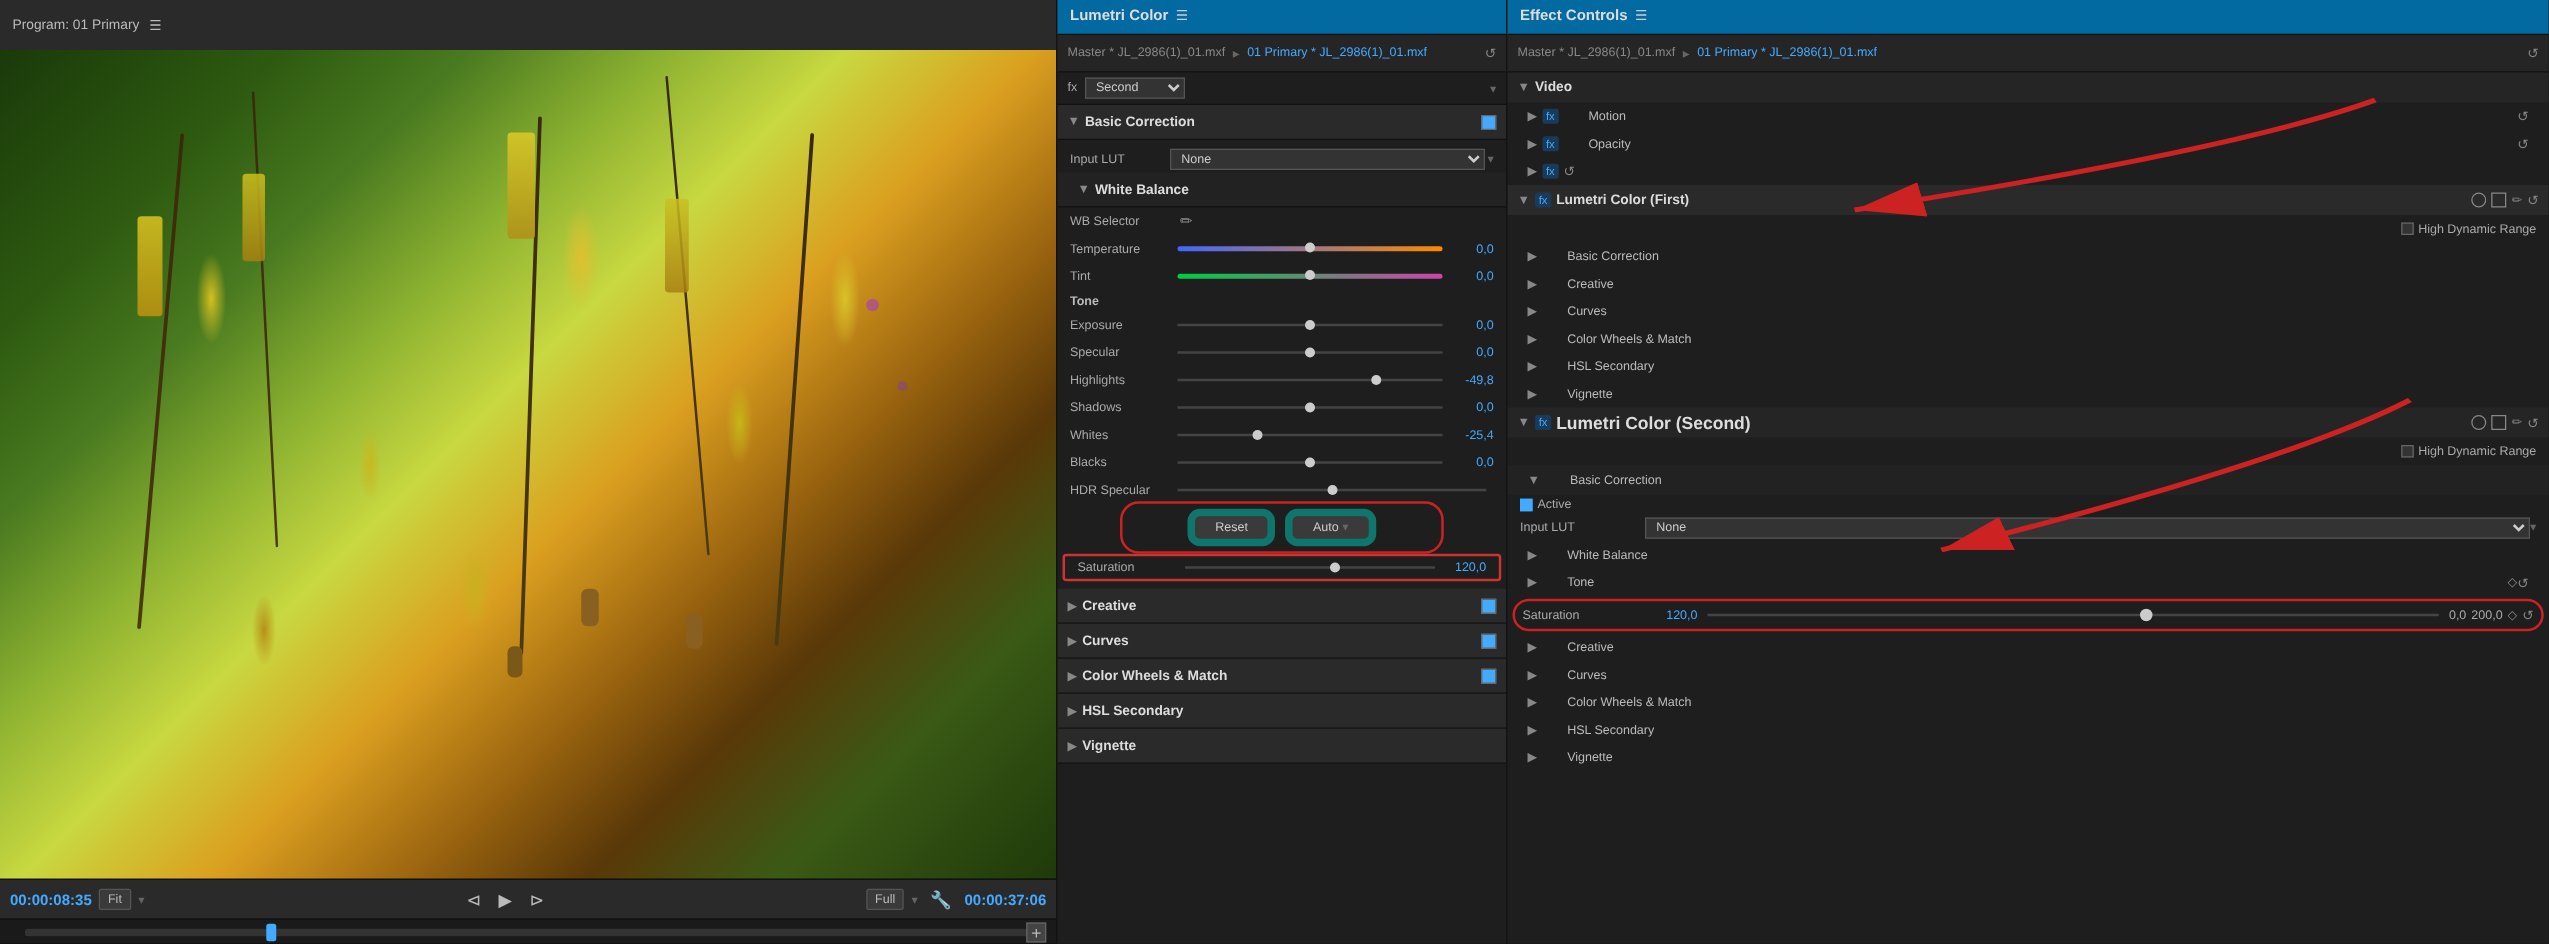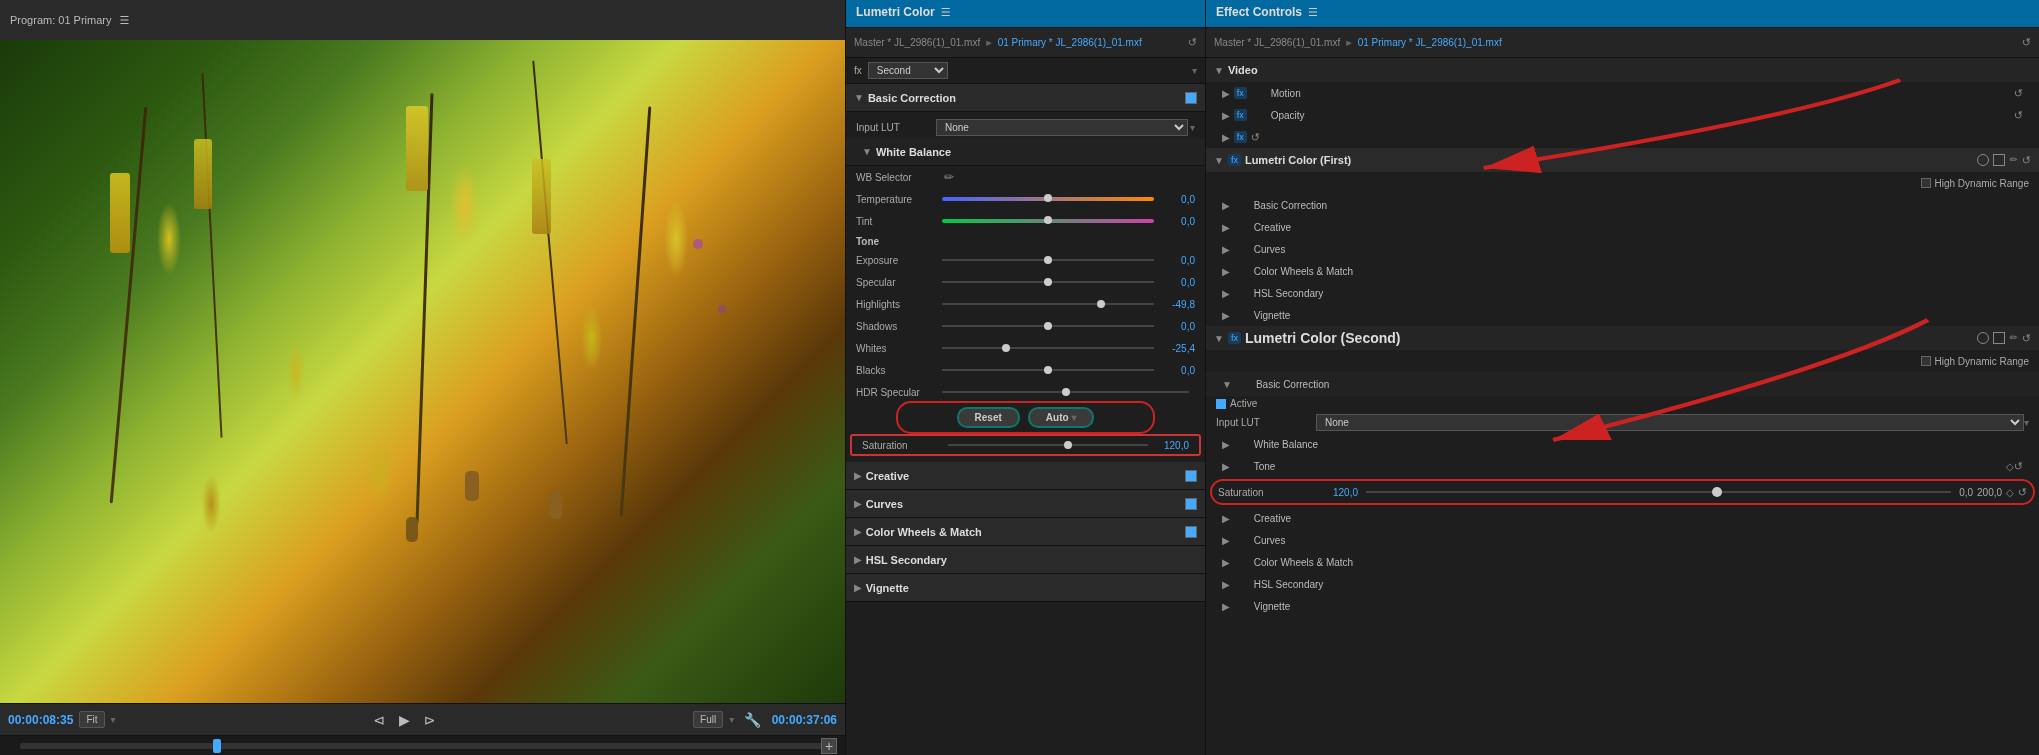--- a/index.html
+++ b/index.html
@@ -268,27 +268,26 @@
     }
 
     .reset-auto-row {
       display: flex;
       justify-content: center;
       gap: 8px;
       padding: 4px 10px;
     }
     .action-btn {
       background: #3a3a3a;
-      border: 2px solid #0f766e;
+      border: 6px solid #0f766e;
       color: #ccc;
       padding: 3px 16px;
       font-size: 10px;
       cursor: pointer;
       border-radius: 10px;
-      font-weight: bold;
     }
 
     .saturation-row {
       display: flex;
       align-items: center;
       padding: 2px 10px;
       height: 22px;
       border: 2px solid #cc3333;
       margin: 2px 4px;
       border-radius: 3px;

